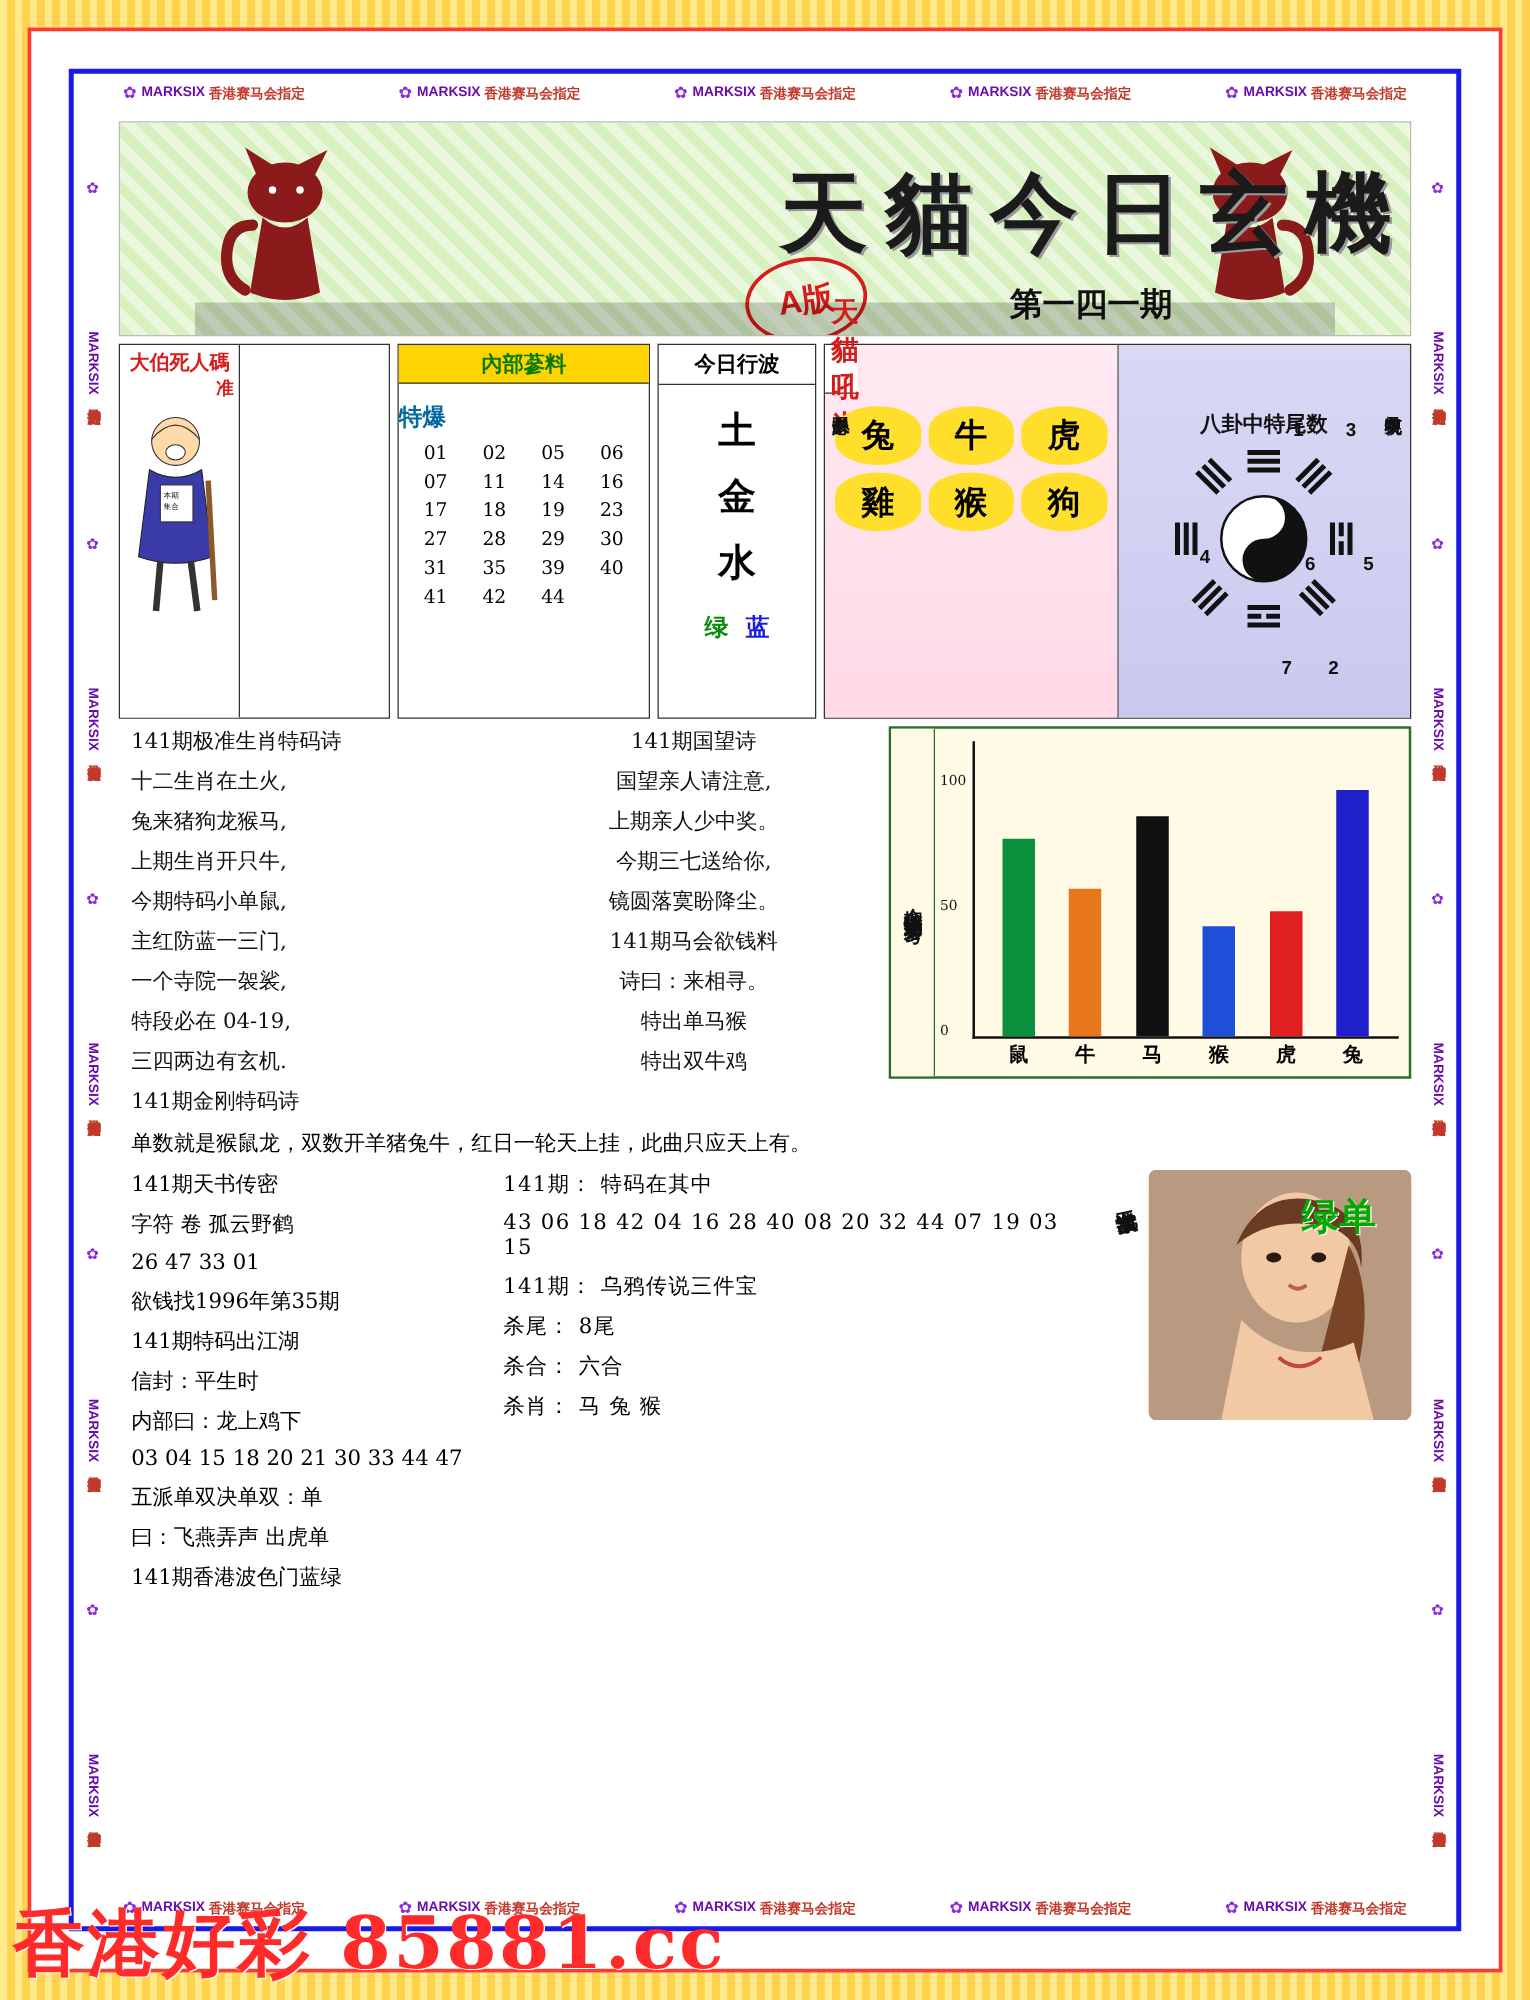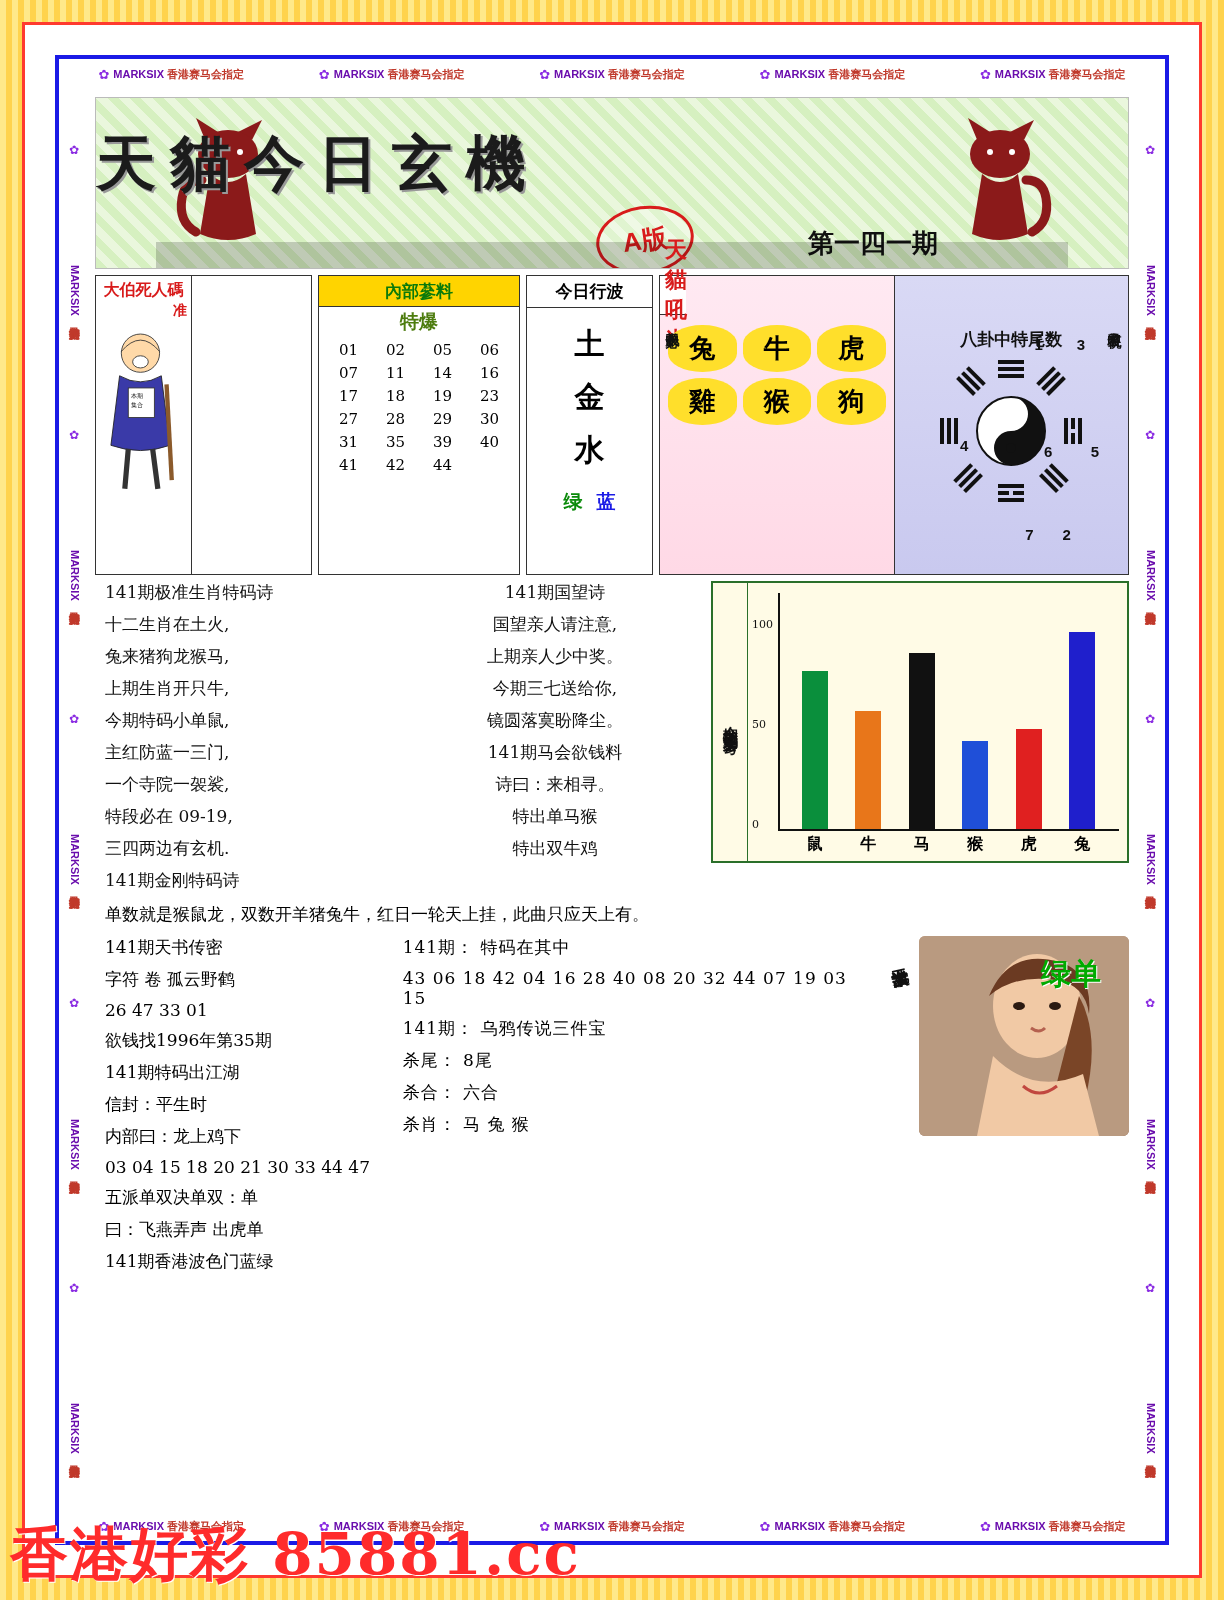--- a/index.html
+++ b/index.html
@@ -64,23 +64,23 @@
     background:
       repeating-linear-gradient(45deg,#d6f0c0 0px,#d6f0c0 8px,#eaf7dd 8px,#eaf7dd 16px);
     border:1px solid #bbb;
     overflow:hidden;
   }
   .cat{position:absolute;top:14px;width:120px;height:140px;}
   .cat svg{width:100%;height:100%;}
   .cat.l{left:70px;}
   .cat.r{right:70px;}
   .title-cn{
-    position:absolute;left:0;right:0;top:26px;text-align:left;
+    position:absolute;left:0;right:0;top:26px;text-align:right;
     font-family:"DejaVu Serif","Liberation Serif",serif;
-    font-size:60px;font-weight:bold;color:#1b1b1b;letter-spacing:14px;
+    font-size:70px;font-weight:bold;color:#1b1b1b;letter-spacing:14px;
     text-shadow:2px 2px 0 #999;
   }
   .issue{
     position:absolute;right:190px;top:128px;
     font-family:"DejaVu Serif",serif;font-size:26px;font-weight:bold;color:#111;
   }
   .stamp{
     position:absolute;left:500px;top:108px;width:92px;height:62px;
     border:3px solid #d81b1b;border-radius:50%;
     color:#d81b1b;display:flex;align-items:center;justify-content:center;
@@ -105,21 +105,21 @@
   .p1 .nums{flex:1;background:#00ff3c;display:flex;flex-direction:column;justify-content:center;align-items:center;margin:38px 6px 8px 6px;}
   .p1 .nums div{font-size:21px;font-weight:bold;color:#000;letter-spacing:6px;margin:7px 0;font-family:"DejaVu Serif",serif;}
 
   .p2{width:200px;}
   .p2 .hdr{
     height:30px;background:#ffd400;border-bottom:1px solid #333;
     display:flex;align-items:center;justify-content:center;
     color:#0a7a0a;font-weight:bold;font-size:17px;
   }
   .p2 .sub{
-    text-align:center;color:#4d7c0f;font-weight:bold;font-size:19px;margin-top:2px;
+    color:#0369a1;font-weight:bold;font-size:19px;margin-top:14px;
     font-family:"DejaVu Serif",serif;
   }
   .p2 .grid{
     margin:6px 8px;display:grid;grid-template-columns:repeat(4,1fr);
     gap:5px 4px;font-size:15px;text-align:center;font-family:"DejaVu Serif",serif;
   }
 
   .p3{width:125px;}
   .p3 .hdr{
     border-bottom:1px solid #333;text-align:center;font-size:17px;font-weight:bold;
@@ -485,21 +485,21 @@
 
       <div class="body">
         <div class="col-a" id="cola">
             <p class="blk-title">141期极准生肖特码诗</p>
             <p>十二生肖在土火,</p>
             <p>兔来猪狗龙猴马,</p>
             <p>上期生肖开只牛,</p>
             <p>今期特码小单鼠,</p>
             <p>主红防蓝一三门,</p>
             <p>一个寺院一袈裟,</p>
-            <p>特段必在 09-19,</p>
+            <p>特段必在 04-19,</p>
             <p>三四两边有玄机.</p>
             <p>141期金刚特码诗</p>
           </div>
         <div class="col-b center" id="colb">
             <p class="blk-title">141期国望诗</p>
             <p>国望亲人请注意,</p>
             <p>上期亲人少中奖。</p>
             <p>今期三七送给你,</p>
             <p>镜圆落寞盼降尘。</p>
             <p></p>

